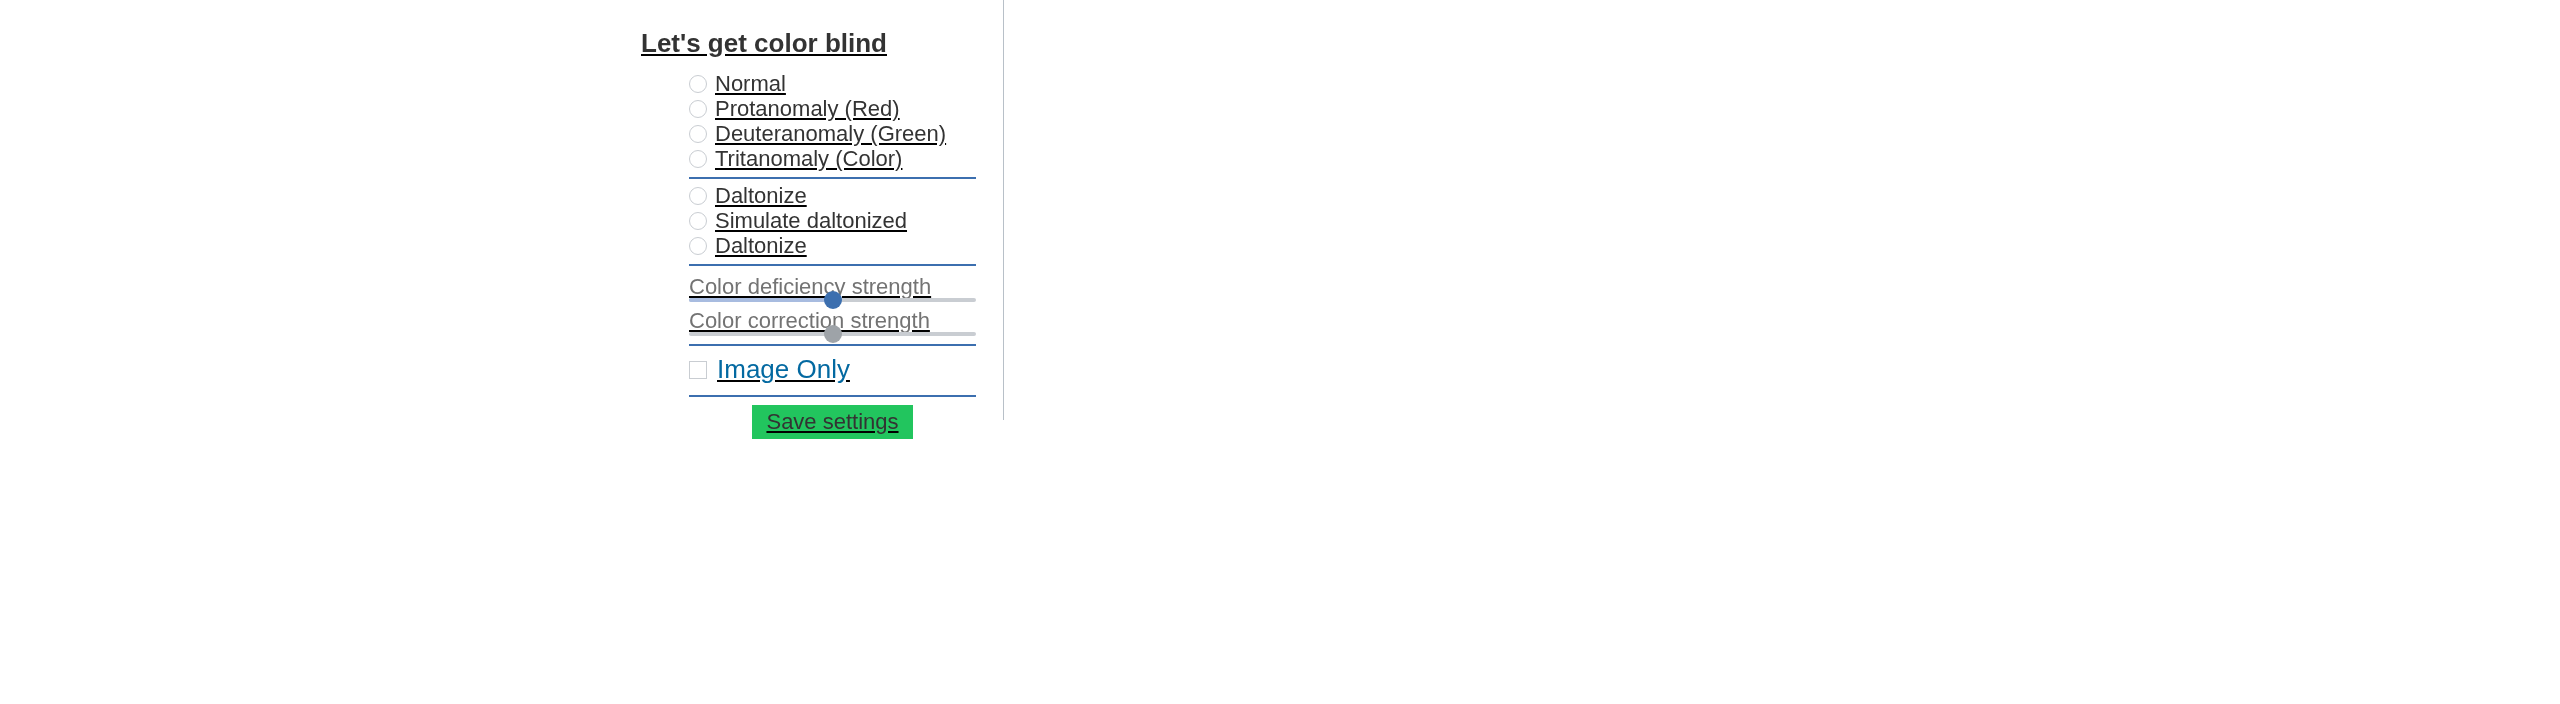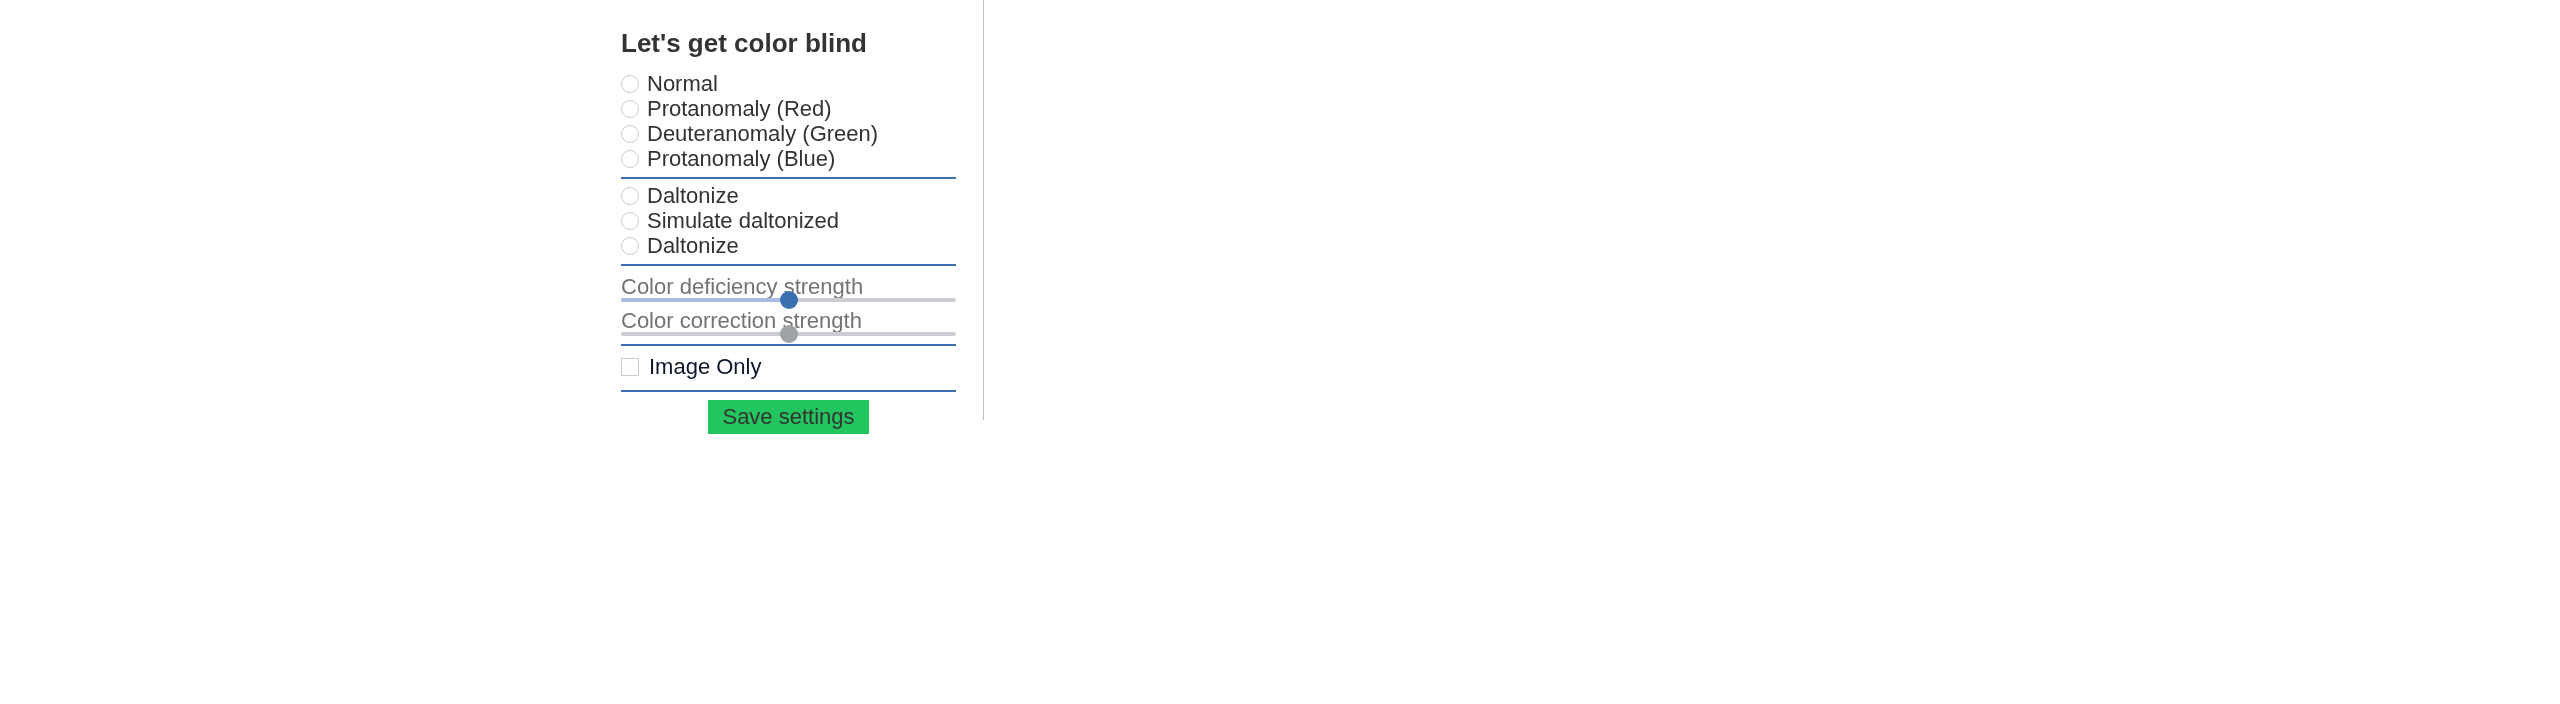--- a/index.html
+++ b/index.html
@@ -9,43 +9,45 @@
     }
     body {
       font-family: "Segoe UI", Tahoma, Verdana, sans-serif;
       background: #ffffff;
       width: 2560px;
       height: 704px;
       position: relative;
     }
     .panel-wrap {
       position: absolute;
-      left: 621px;
+      left: 641px;
       top: 28px;
       width: 335px;
+      text-decoration: underline;
     }
     .panel-wrap::after {
       content: "";
       position: absolute;
       right: -28px;
       top: -28px;
       width: 1px;
       height: 420px;
       background: #b8c0c8;
     }
     .title {
       color: #333333;
       font-size: 26px;
       font-weight: 700;
       margin-bottom: 8px;
       padding-left: 0;
     }
     .radio-group, .slider-group, .check-group, .save-row {
       border-bottom: 2px solid #3c6faf;
       padding: 4px 0 6px 0;
+      margin-left: 48px;
     }
     .radio-row {
       display: flex;
       align-items: center;
       gap: 8px;
       line-height: 25px;
     }
     .radio-circle {
       width: 18px;
       height: 18px;
@@ -106,22 +108,22 @@
       padding: 4px 0;
     }
     .checkbox {
       width: 18px;
       height: 18px;
       border: 1.5px solid #c9cdd2;
       background: #ffffff;
       flex-shrink: 0;
     }
     .check-label {
-      color: #0f172a;
-      font-size: 22px;
+      color: #0369a1;
+      font-size: 26px;
     }
     .save-row {
       border-bottom: none;
       display: flex;
       justify-content: center;
       padding: 8px 0 0 0;
     }
     .save-btn {
       background: #22c55e;
       border: none;
@@ -146,21 +148,21 @@
     <div class="radio-row">
       <span class="radio-circle"></span>
       <span class="radio-label">Protanomaly (Red)</span>
     </div>
     <div class="radio-row">
       <span class="radio-circle"></span>
       <span class="radio-label">Deuteranomaly (Green)</span>
     </div>
     <div class="radio-row">
       <span class="radio-circle"></span>
-      <span class="radio-label">Protanomaly (Blue)</span>
+      <span class="radio-label">Tritanomaly (Color)</span>
     </div>
   </div>
 
   <div class="radio-group">
     <div class="radio-row">
       <span class="radio-circle"></span>
       <span class="radio-label">Daltonize</span>
     </div>
     <div class="radio-row">
       <span class="radio-circle"></span>

